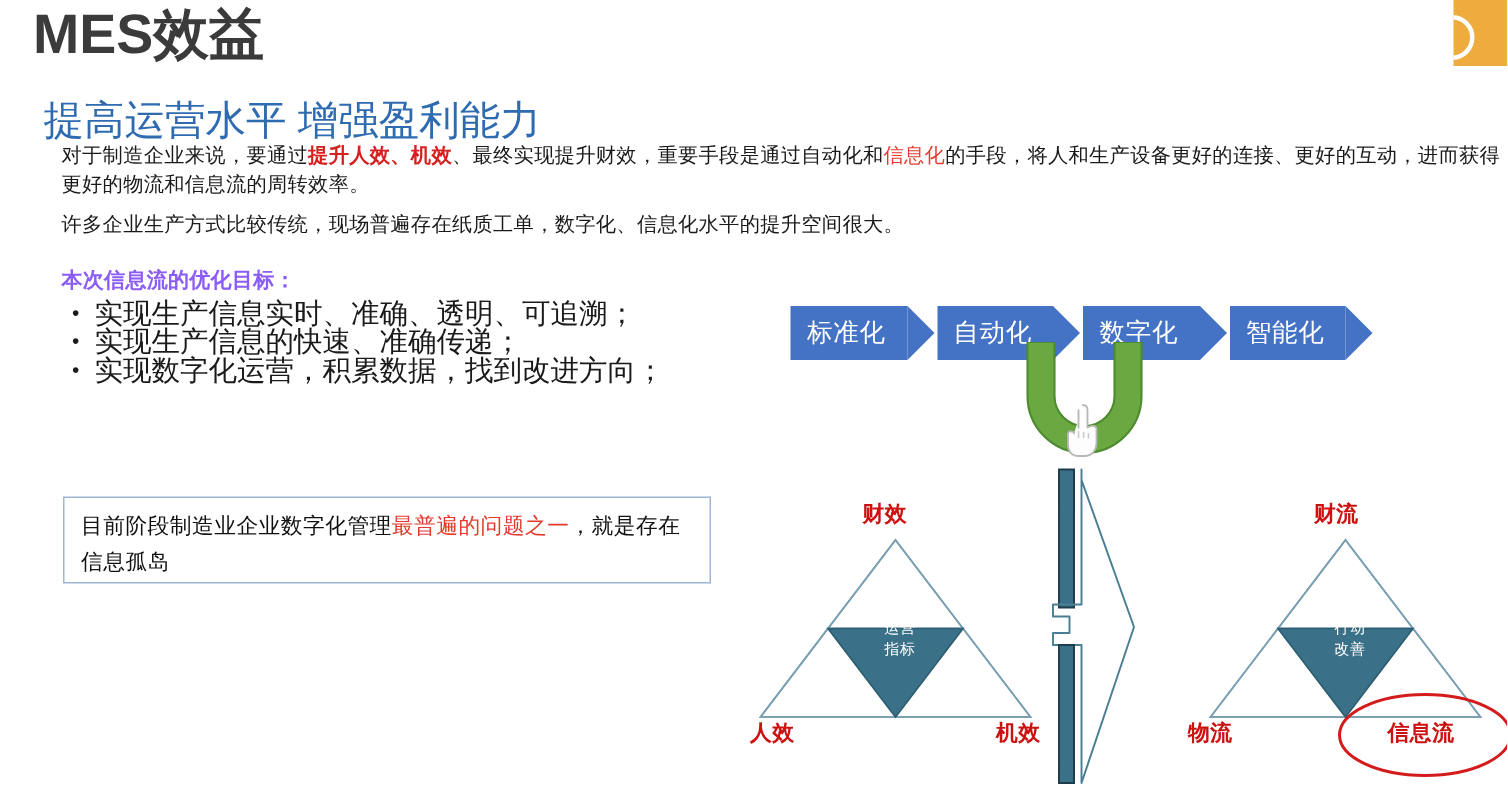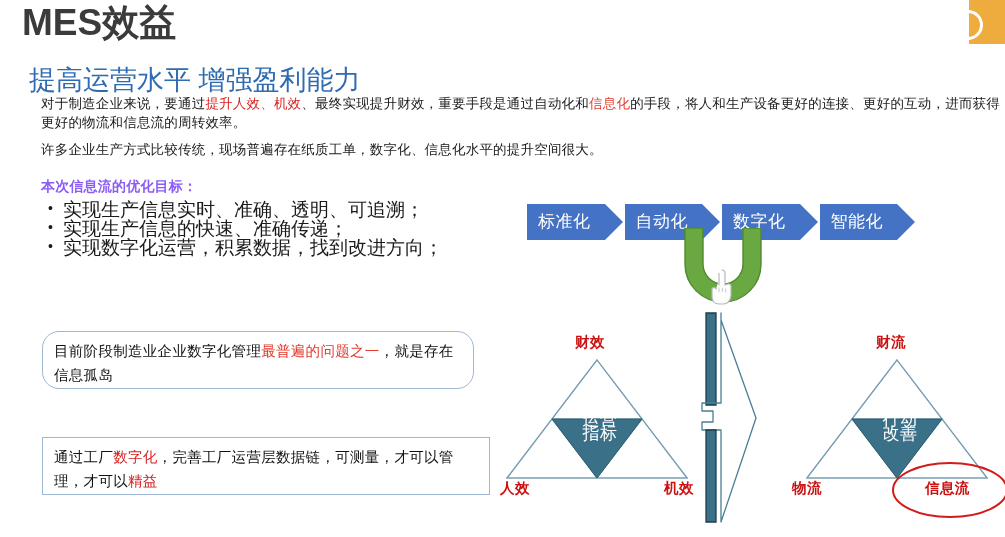--- a/index.html
+++ b/index.html
@@ -63,21 +63,21 @@
   
   .para {
     position: absolute;
     font-size: 13.5px;
     line-height: 19px;
     color: #1a1a1a;
     letter-spacing: 0.2px;
   }
   .p1 { left: 41px; top: 94px; width: 960px; }
   .p2 { left: 41px; top: 140px; width: 860px; }
-  .red { color: #d81f1f; font-weight: normal; }
+  .red { color: #d81f1f; font-weight: bold; }
   .red-plain { color: #e23b2e; }
 
   .goal-heading {
     position: absolute;
     left: 41px;
     top: 178px;
     font-size: 14px;
     font-weight: bold;
     color: #8b5cf6;
     letter-spacing: .2px;
@@ -108,21 +108,21 @@
     position: absolute;
     border: 1px solid #9fb6d4;
     background: #ffffff;
     box-sizing: border-box;
     font-size: 14.5px;
     line-height: 24px;
     color: #111111;
     padding: 7px 10px 7px 11px;
     letter-spacing: .3px;
   }
-  .callout-1 { left: 42px; top: 331px; width: 432px; height: 58px; border-radius: 17px; }
+  .callout-1 { left: 42px; top: 331px; width: 432px; height: 58px; }
   .callout-2 { left: 42px; top: 437px; width: 448px; height: 58px; }
 
   
   .chev-row { position: absolute; left: 527px; top: 204px; height: 36px; }
   .chev {
     position: relative;
     display: inline-block;
     height: 36px;
     line-height: 36px;
     background: #4472c4;
@@ -169,21 +169,21 @@
   .tri-label {
     position: absolute;
     font-size: 14.5px;
     font-weight: bold;
     color: #cc1111;
     white-space: nowrap;
     letter-spacing: .4px;
   }
   .inner-label {
     position: absolute;
-    font-size: 17px;
+    font-size: 10px;
     color: #ffffff;
     text-align: center;
     line-height: 14px;
     white-space: nowrap;
     letter-spacing: .5px;
   }
 </style>
 </head>
 <body>
 
@@ -203,23 +203,20 @@
   <ul class="bullets">
     <li>实现生产信息实时、准确、透明、可追溯；</li>
     <li>实现生产信息的快速、准确传递；</li>
     <li>实现数字化运营，积累数据，找到改进方向；</li>
   </ul>
 
   <div class="callout callout-1">
     <span>目前阶段制造业企业数字化管理</span><span class="red-plain">最普遍的问题之一</span><span>，就是存在信息孤岛</span>
   </div>
 
-  <div class="callout callout-2">
-    <span>通过工厂</span><span class="red">数字化</span><span>，完善工厂运营层数据链，可测量，才可以管理，才可以</span><span class="red">精益</span>
-  </div>
 
   <div class="chev-row">
     <div class="chev"><span>标准化</span></div><div class="chev"><span>自动化</span></div><div class="chev"><span>数字化</span></div><div class="chev"><span>智能化</span></div>
   </div>
 
   <svg class="green-arc" viewBox="0 0 84 84">
     <path d="M4,0 L4,36 A38,38 0 0 0 80,36 L80,0 L62,0 L62,36 A20,20 0 0 1 22,36 L22,0 Z" fill="#6aa842" stroke="#4e8a2e" stroke-width="1.4"></path>
   </svg>
 
   <svg class="hand-icon" viewBox="0 0 34 38">

